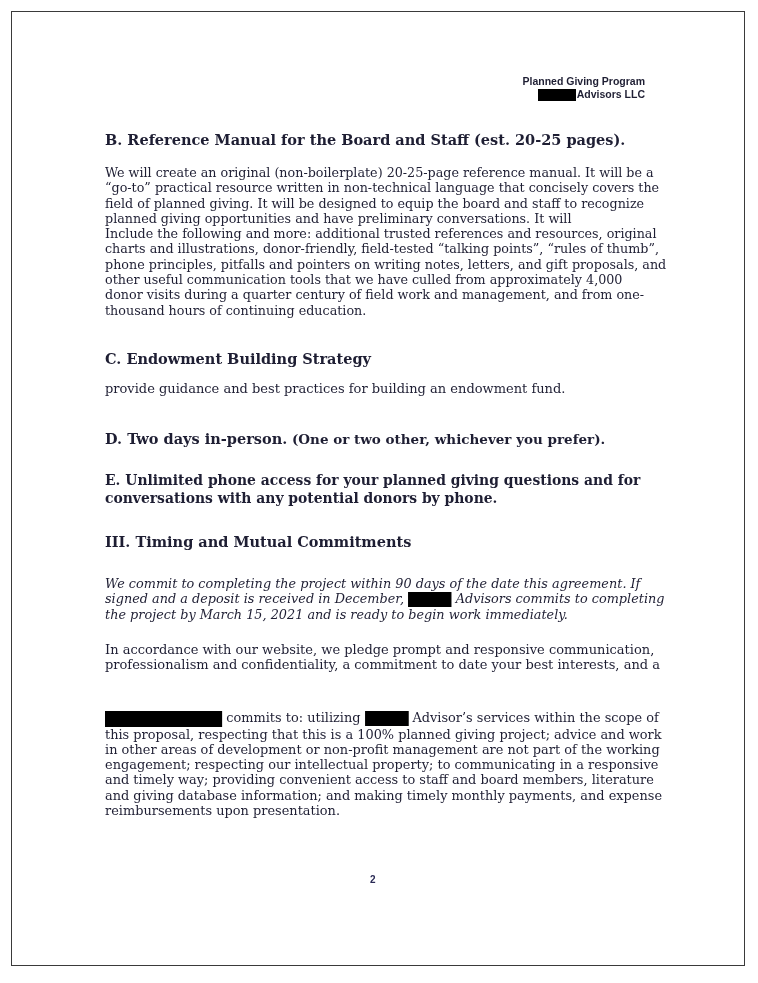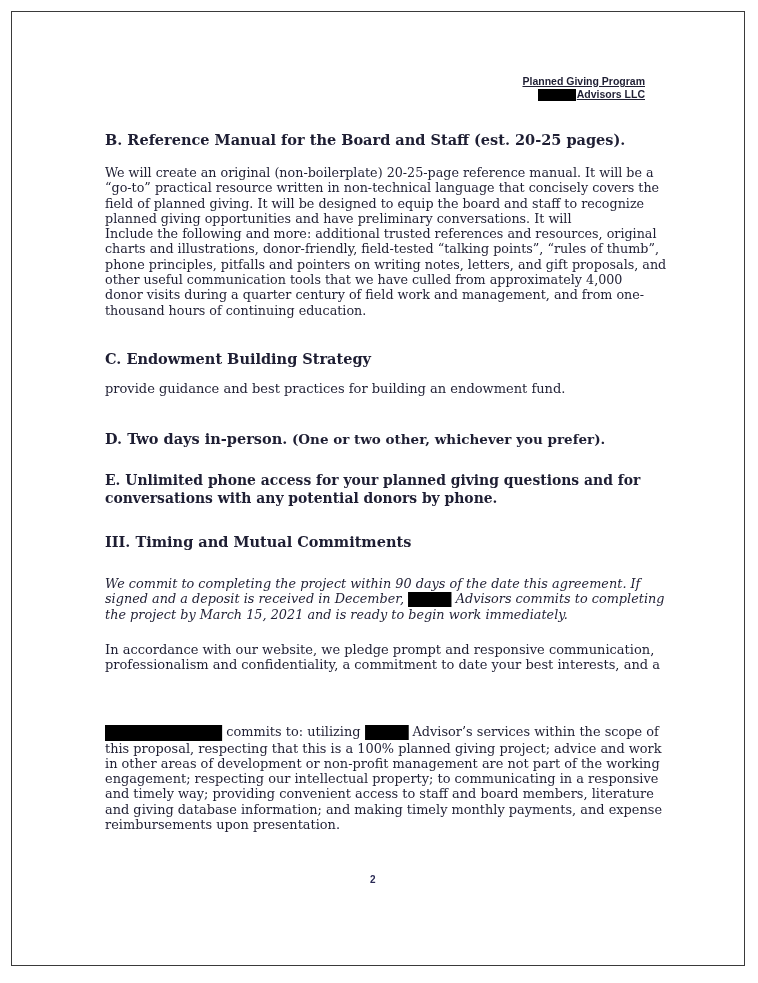--- a/index.html
+++ b/index.html
@@ -8,21 +8,21 @@
     position: absolute; left: 11px; top: 11px; width: 734px; height: 955px;
     border: 1.5px solid #3a3a3a; background: #fff; box-sizing: border-box;
   }
   .txt {
     position: absolute; font-family: "DejaVu Serif", "Liberation Serif", serif;
     color: #1e1e33; white-space: nowrap;
   }
   .header {
     position: absolute; right: 113px; top: 75px; text-align: right;
     font-family: "Liberation Sans", sans-serif; font-weight: bold; font-size: 10.5px;
-    color: #1e1e33; line-height: 13px; text-decoration: underline;
+    color: #1e1e33; line-height: 13px;
   }
   .redact { display: inline-block; background: #000; vertical-align: middle; }
   .h { font-weight: bold; font-size: 14.5px; }
   .h .norm { font-weight: bold; }
   .p { font-size: 13px; line-height: 15.3px; }
   .line { display: block; white-space: nowrap; }
   .pagenum { position: absolute; left: 370px; top: 874px; font-family: "Liberation Sans", sans-serif; font-size: 10px; font-weight: bold; color: #2a2a55; }
 </style>
 </head>
 <body>
@@ -69,21 +69,21 @@
   <span class="line" style="transform-origin: left top; transform: scaleX(0.987085);">We commit to completing the project within 90 days of the date this agreement.  If</span>
   <span class="line" style="transform-origin: left top; transform: scaleX(0.987085);"><span>signed and a deposit is received in December, </span><span class="redact" style="width:44px;height:15px;"></span><span> Advisors commits to completing</span></span>
   <span class="line" style="transform-origin: left top; transform: scaleX(0.987085);">the project by March 15, 2021 and is ready to begin work immediately.</span>
 </div>
 
 <div class="txt p" style="left:105px;top:642px;">
   <span class="line">In accordance with our website, we pledge prompt and responsive communication,</span>
   <span class="line">professionalism and confidentiality, a commitment to date your best interests, and a</span>
 </div>
 
-<div class="txt p" style="left:105px;top:710px;margin-top:14px;">
+<div class="txt p" style="left:105px;top:710px;">
   <span class="line" style="transform-origin: left top; transform: scaleX(0.992579);"><span class="redact" style="width:118px;height:16px;"></span><span> commits to: utilizing </span><span class="redact" style="width:44px;height:15px;"></span><span> Advisor’s services within the scope of</span></span>
   <span class="line" style="transform-origin: left top; transform: scaleX(0.992579);">this proposal, respecting that this is a 100% planned giving project; advice and work</span>
   <span class="line" style="transform-origin: left top; transform: scaleX(0.992579);">in other areas of development or non-profit management are not part of the working</span>
   <span class="line" style="transform-origin: left top; transform: scaleX(0.992579);">engagement; respecting our intellectual property; to communicating in a responsive</span>
   <span class="line" style="transform-origin: left top; transform: scaleX(0.992579);">and timely way; providing convenient access to staff and board members, literature</span>
   <span class="line" style="transform-origin: left top; transform: scaleX(0.992579);">and giving database information; and making timely monthly payments, and expense</span>
   <span class="line" style="transform-origin: left top; transform: scaleX(0.992579);">reimbursements upon presentation.</span>
 </div>
 
 <div class="pagenum">2</div>

